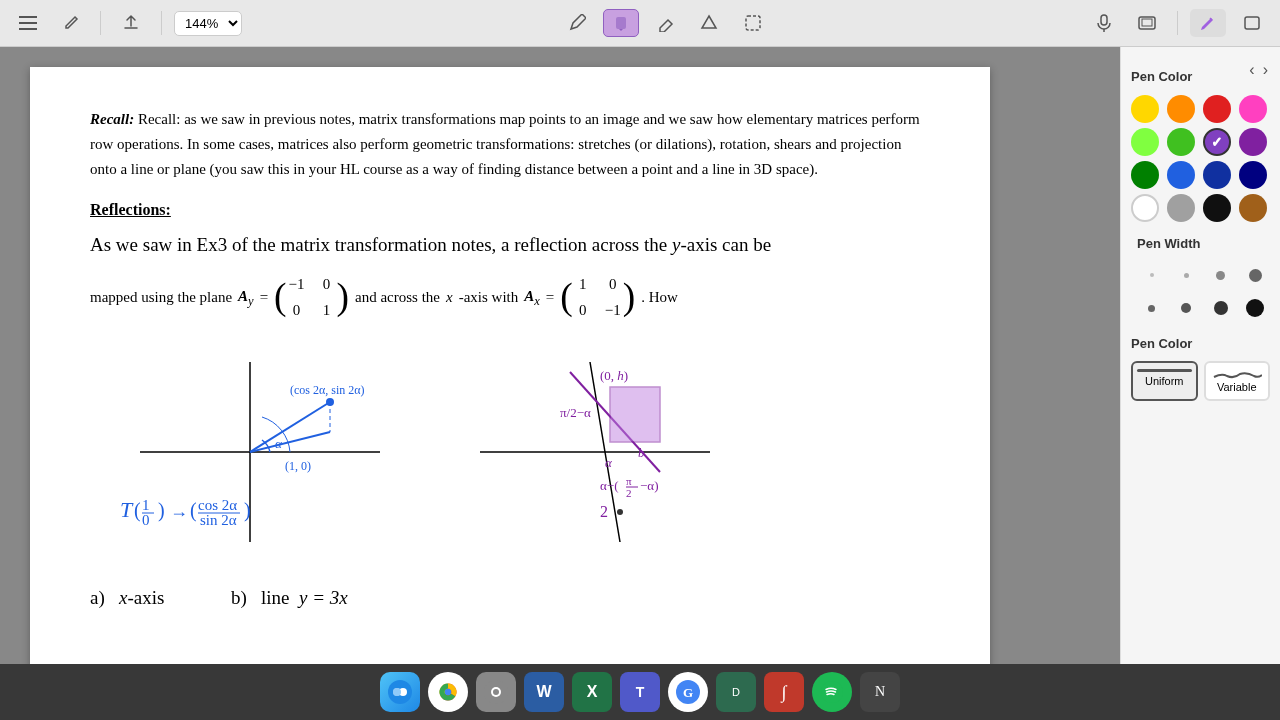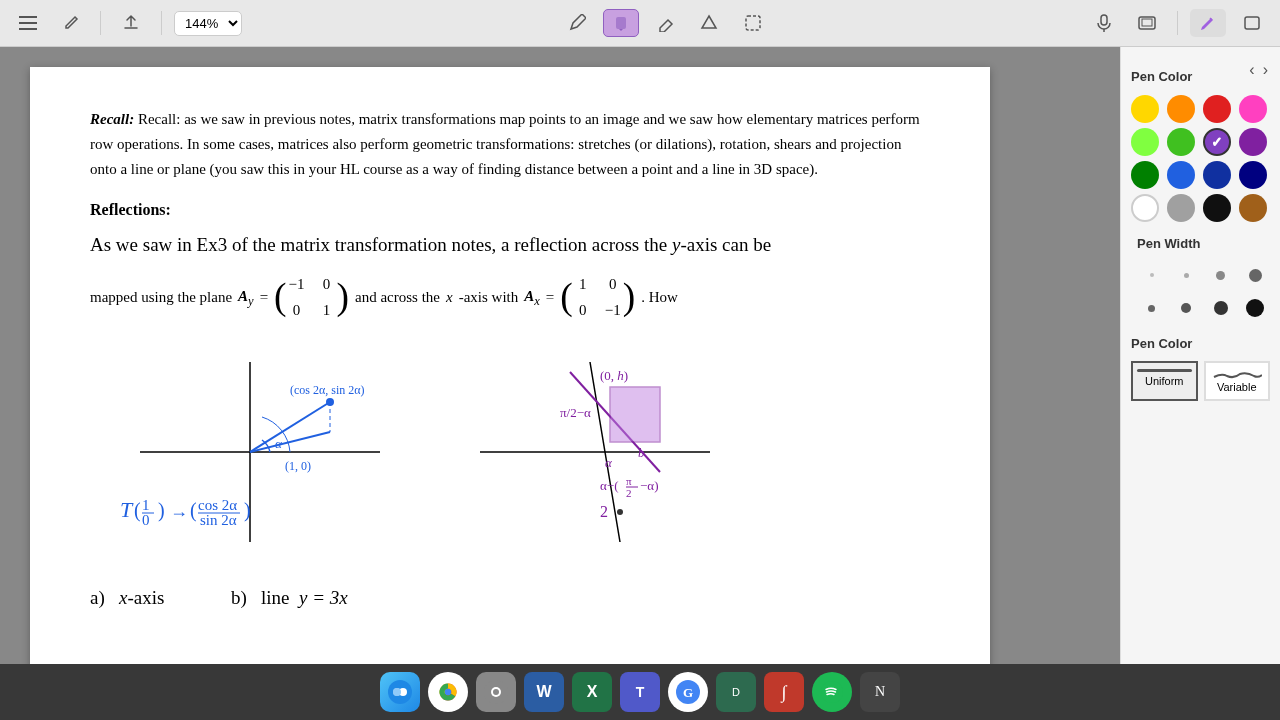--- a/index.html
+++ b/index.html
@@ -77,20 +77,21 @@
 
     .recall-text {
       font-size: 15px;
       line-height: 1.65;
       margin-bottom: 16px;
     }
     .recall-bold { font-weight: bold; font-style: italic; }
 
     .section-title {
       font-weight: bold;
+      text-decoration: underline;
       font-size: 16px;
       margin-bottom: 6px;
     }
     .section-body {
       font-size: 19px;
       line-height: 1.65;
       margin-bottom: 12px;
     }
 
     
@@ -192,21 +193,21 @@
       border-radius: 50%;
     }
     .pen-style-section { margin-bottom: 14px; }
     .style-grid {
       display: grid;
       grid-template-columns: 1fr 1fr;
       gap: 6px;
     }
     .style-option {
       border: 2px solid #ddd;
-      border-radius: 0;
+      border-radius: 6px;
       padding: 6px 4px;
       cursor: pointer;
       text-align: center;
       background: #fff;
       font-family: -apple-system, sans-serif;
       font-size: 11px;
     }
     .style-option.active { border-color: #555; background: #eee; }
     .style-line {
       height: 3px;

